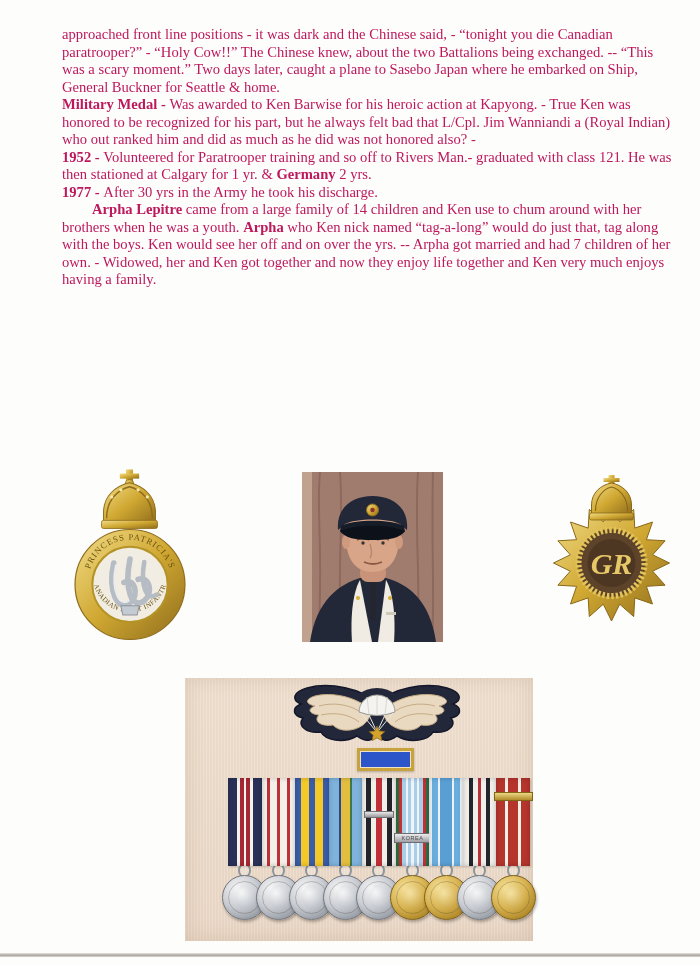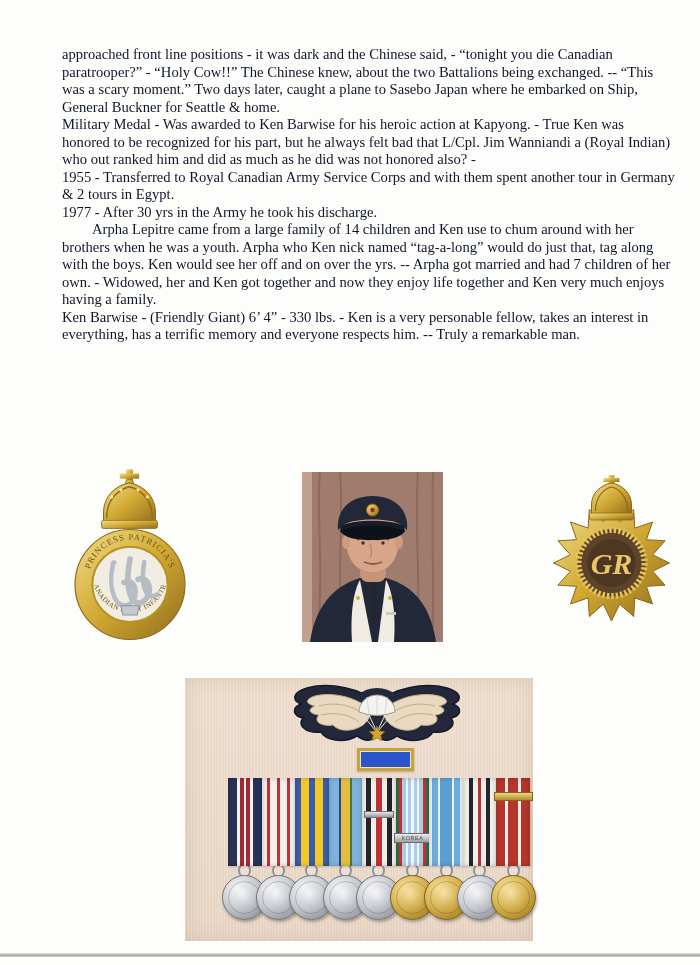--- a/index.html
+++ b/index.html
@@ -4,25 +4,25 @@
 <style>
   html,body{margin:0;padding:0;background:#ffffff;}
   #page{
     position:relative;width:700px;height:965px;overflow:hidden;
     background:#fdfdfb;
     font-family:"Liberation Serif", serif;
   }
   
   #article{
     position:absolute;left:62px;top:26px;width:613px;
-    font-size:14.6px;line-height:17.5px;color:#0f172a;margin-top:20px;
+    font-size:14.6px;line-height:17.5px;color:#be185d;
   }
   #article p{margin:0;padding:0;text-align:left;}
   #article p.indent{text-indent:30px;}
-  #article b{font-weight:normal;}
+  #article b{font-weight:bold;}
   
   .photo{position:absolute;}
   #left-badge{left:73px;top:465px;width:115px;height:186px;}
   #portrait{left:302px;top:472px;width:141px;height:170px;}
   #right-badge{left:551px;top:475px;width:122px;height:150px;}
   
   #medals-photo{
     position:absolute;left:185px;top:678px;width:348px;height:263px;
     background:
       repeating-linear-gradient(90deg, rgba(255,255,255,.20) 0 1px, rgba(0,0,0,0) 1px 3px),
@@ -67,24 +67,23 @@
     background:linear-gradient(#e8e6e2,#aba49c 55%,#d9d6d1);}
 </style>
 </head>
 <body>
 
 <div id="page">
 
   <div id="article">
       <p><span>approached front line positions - it was dark and the Chinese said, - “tonight you die Canadian paratrooper?” - “Holy Cow!!” The Chinese knew, about the two Battalions being exchanged. -- “This was a scary moment.” Two days later, caught a plane to Sasebo Japan where he embarked on Ship, General Buckner for Seattle &amp; home.</span></p>
       <p><b>Military Medal - </b><span>Was awarded to Ken Barwise for his heroic action at Kapyong. - True Ken was honored to be recognized for his part, but he always felt bad that L/Cpl. Jim Wanniandi a (Royal Indian) who out ranked him and did as much as he did was not  honored also? -</span></p>
-      <p><b>1955 - </b><span>Transferred to Royal Canadian Army Service Corps and with them spent another tour in </span><b>Germany</b><span> &amp; 2 tours in </span><b>Egypt.</b></p>
+      <p><b>1952 - </b><span>Volunteered for Paratrooper training and so off to Rivers Man.- graduated with class 121. He was then stationed at Calgary for 1 yr. &amp; </span><b>Germany</b><span> 2 yrs.</span></p>
       <p><b>1977 - </b><span>After 30 yrs in the Army he took his discharge.</span></p>
       <p class="indent"><b>Arpha Lepitre</b><span> came from a large family of 14 children and Ken use to chum around with her brothers when he was a youth. </span><b>Arpha</b><span> who Ken nick named “tag-a-long” would do just that, tag along with the boys. Ken would see her off and on over the yrs. -- Arpha got married and had 7 children of her own. - Widowed, her and Ken got together and now they enjoy life together and Ken very much enjoys having a family.</span></p>
-      <p><b>Ken Barwise - (Friendly Giant)</b><span> 6’ 4” - 330 lbs. - Ken is a very personable fellow, takes an interest in everything, has a terrific memory and everyone respects him. -- Truly a remarkable man.</span></p>
     </div>
 
   <svg id="left-badge" class="photo" viewBox="0 0 113 182" xmlns="http://www.w3.org/2000/svg">
     <defs>
       <linearGradient id="gold1" x1="0" y1="0" x2="1" y2="1">
         <stop offset="0" stop-color="#f2dd8a"></stop>
           <stop offset=".5" stop-color="#d0a832"></stop>
           <stop offset="1" stop-color="#8f6d1c"></stop>
       </linearGradient>
       <path id="arcTop" d="M15,114 A41,41 0 0 1 97,114"></path>

